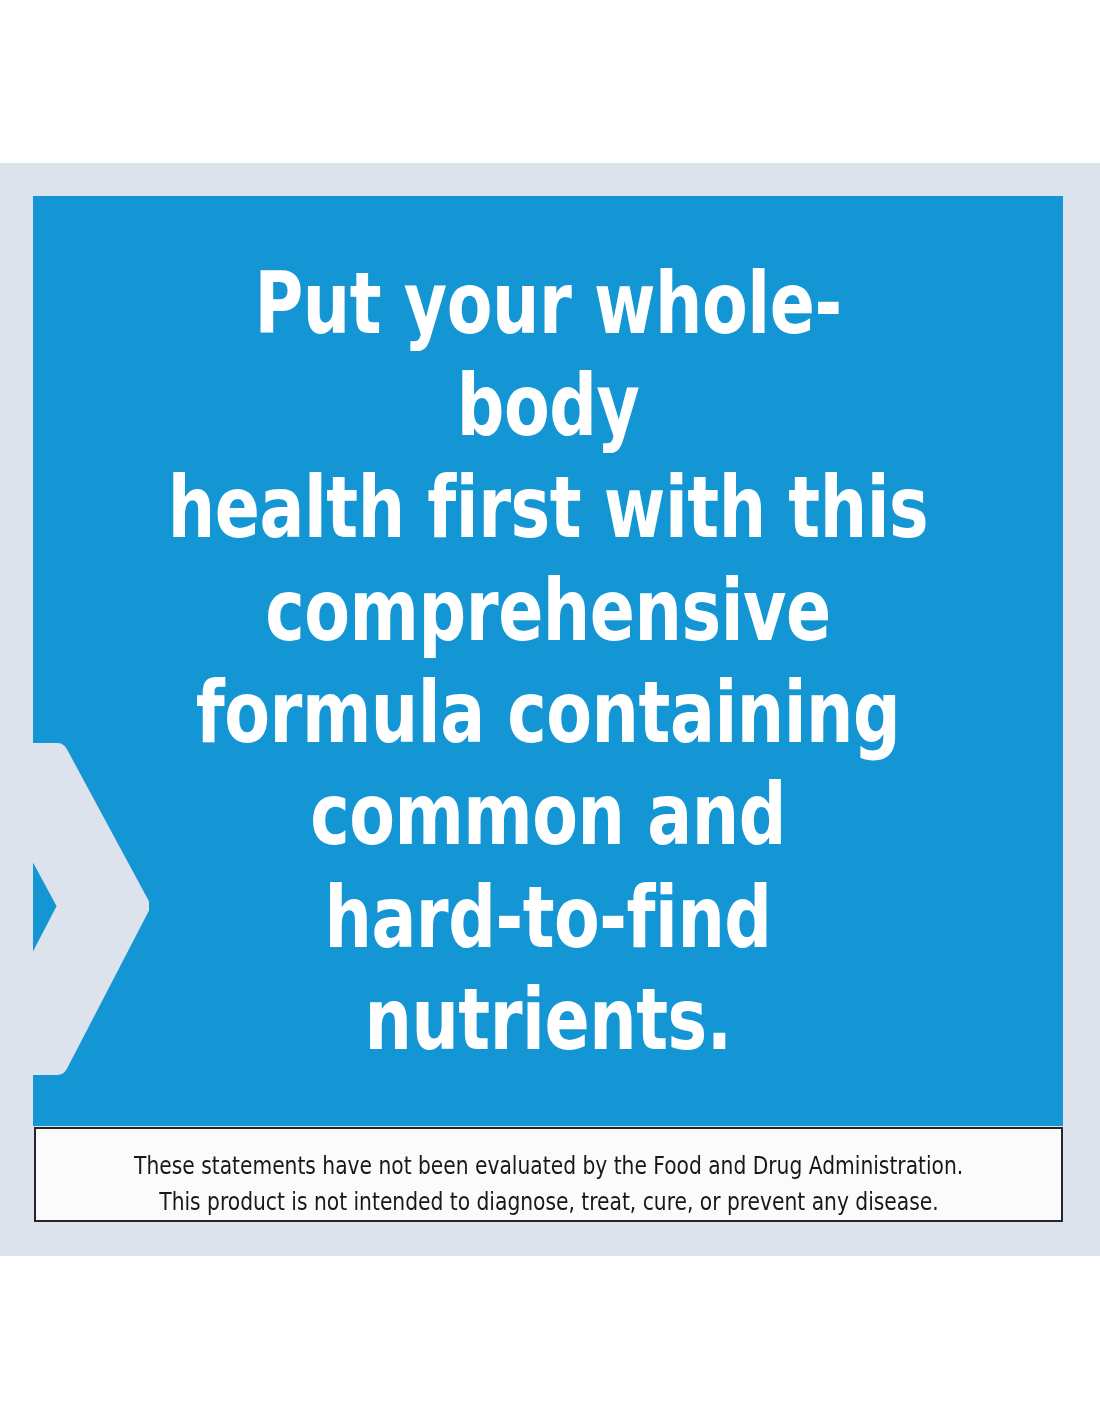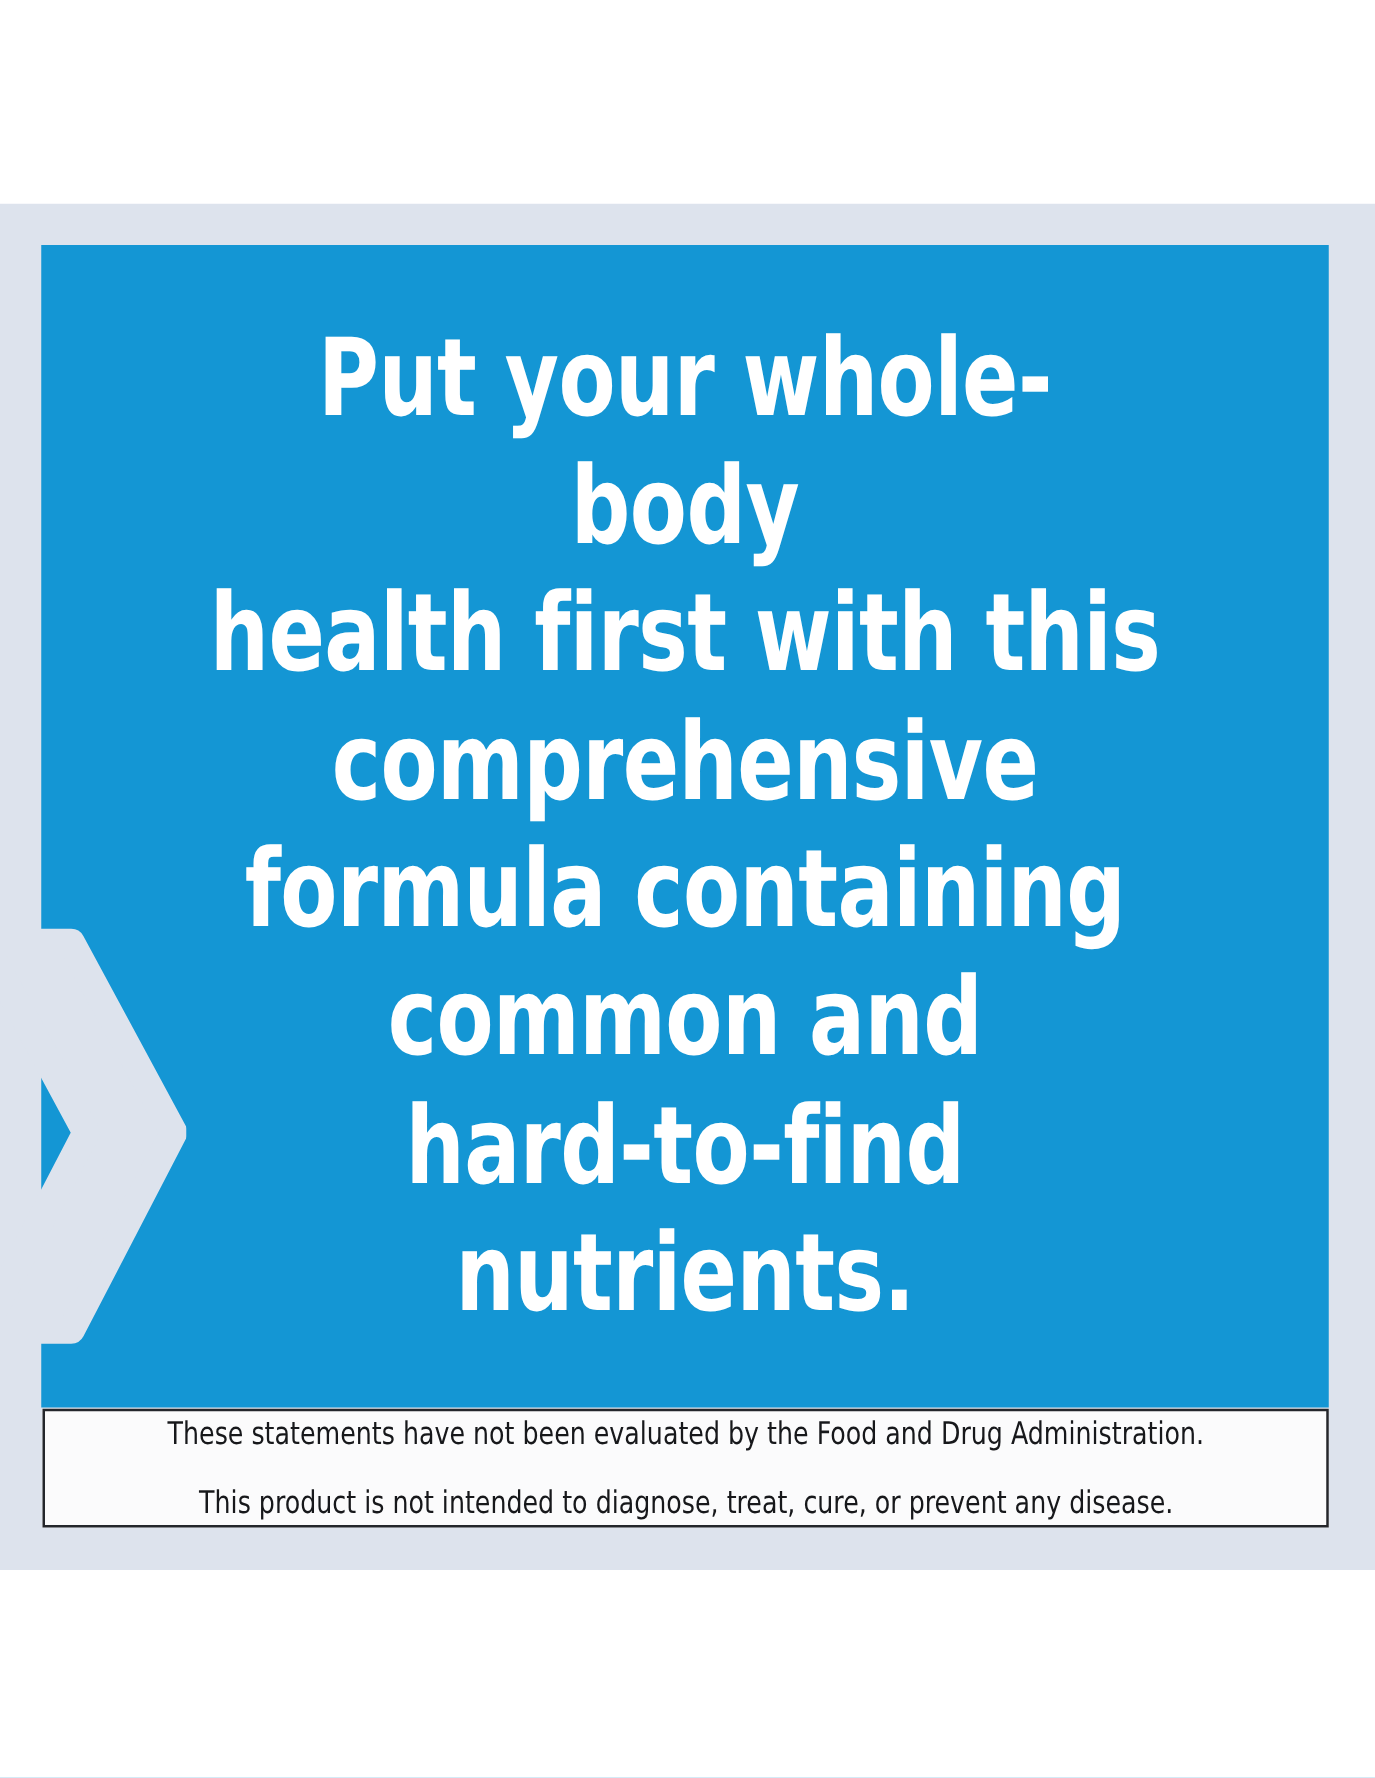--- a/index.html
+++ b/index.html
@@ -87,21 +87,21 @@
     left: 34px;
     top: 1127px;
     width: 1029px;
     height: 95px;
     box-sizing: border-box;
     background: #fbfbfc;
     border: 2px solid #24262b;
     display: flex;
     flex-direction: column;
     align-items: center;
-    justify-content: space-between;
+    justify-content: flex-end;
   }
   .disclaimer-line {
     color: #17181b;
     font-family: "Liberation Sans Narrow", "DejaVu Sans Condensed", "Liberation Sans", sans-serif;
     font-size: 25px;
     font-weight: 400;
     line-height: 1.45;
     text-align: center;
     transform: scaleX(0.9);
     transform-origin: center center;

